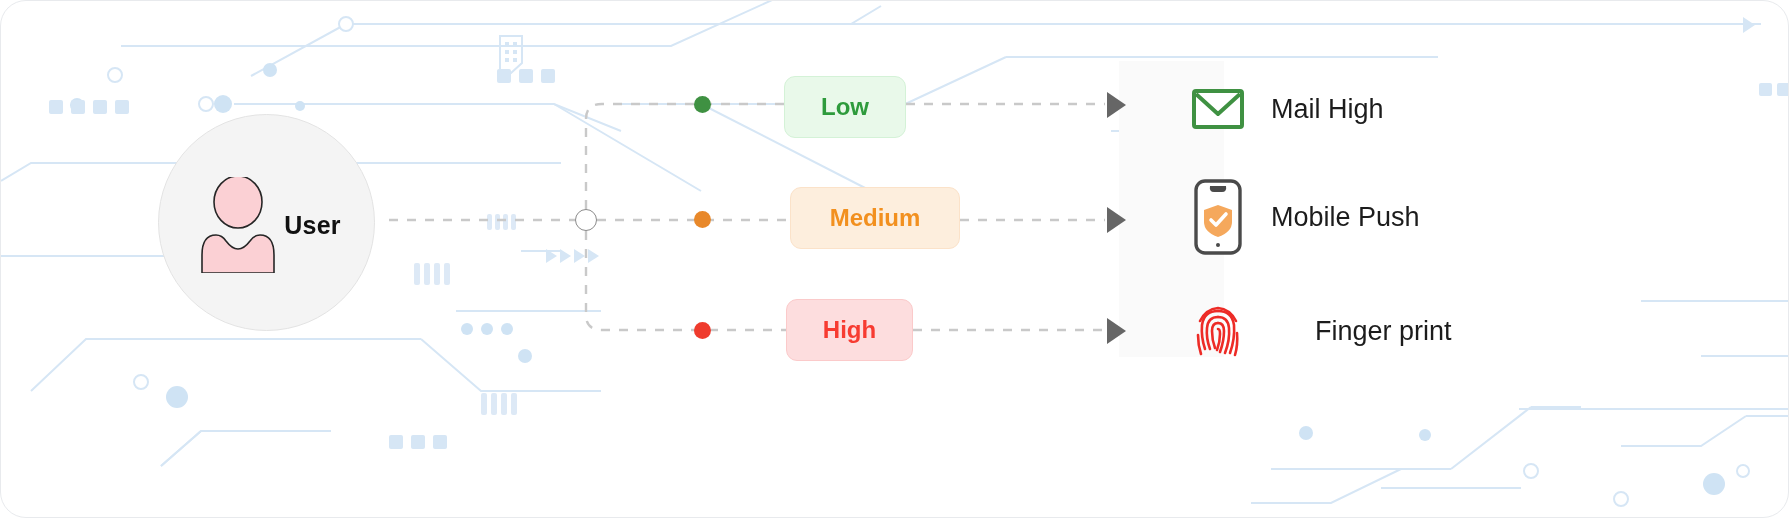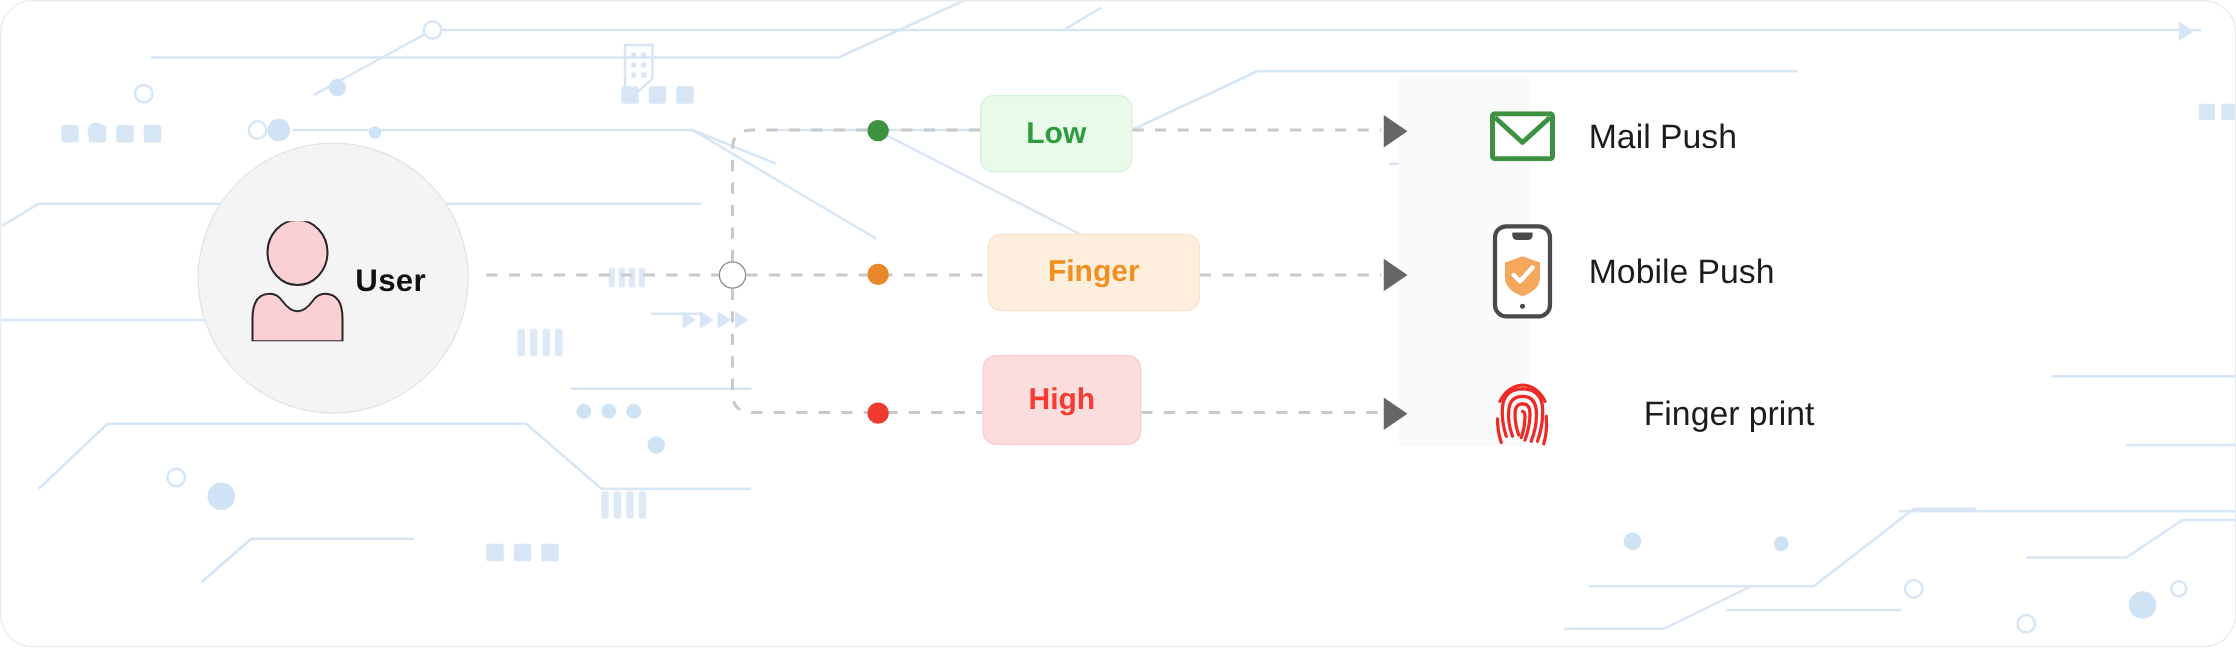--- a/index.html
+++ b/index.html
@@ -58,21 +58,21 @@
   }
   .badge-low{
     left:783px;top:75px;width:122px;height:62px;
     background:#e9f9ea;border:1px solid #d4f2d7;color:#2e9b3c;
   }
   .badge-med{
     left:789px;top:186px;width:170px;height:62px;
     background:#fdeedd;border:1px solid #fbe2c9;color:#f2901f;
   }
   .badge-high{
-    left:785px;top:283px;width:127px;height:72px;
+    left:785px;top:298px;width:127px;height:62px;
     background:#fdddde;border:1px solid #fbcaca;color:#f73b31;
   }
 
   
   .method-band{
     position:absolute;left:1118px;top:60px;
     width:105px;height:296px;background:#fafafa;
   }
 
   
@@ -251,35 +251,35 @@
     <div class="user-label">User</div>
   </div>
 
   <div class="junction"></div>
 
   <div class="level-dot dot-low"></div>
   <div class="level-dot dot-med"></div>
   <div class="level-dot dot-high"></div>
 
   <div class="badge badge-low">Low</div>
-  <div class="badge badge-med">Finger</div>
+  <div class="badge badge-med">Medium</div>
   <div class="badge badge-high">High</div>
 
   <div class="arrowhead arrow-low"></div>
   <div class="arrowhead arrow-med"></div>
   <div class="arrowhead arrow-high"></div>
 
   <div class="method-row row-low">
     <div class="method-icon">
       <svg viewBox="0 0 52 40" width="52" height="40" xmlns="http://www.w3.org/2000/svg">
         <rect x="2" y="2" width="48" height="36" rx="2" fill="#ffffff" stroke="#3f9142" stroke-width="4"></rect>
         <path d="M4 5 L26 25 L48 5" fill="none" stroke="#3f9142" stroke-width="4" stroke-linejoin="round"></path>
       </svg>
     </div>
-    <div class="method-label">Mail Push</div>
+    <div class="method-label">Mail High</div>
   </div>
 
   <div class="method-row row-med">
     <div class="method-icon">
       <svg viewBox="0 0 50 78" width="50" height="78" xmlns="http://www.w3.org/2000/svg">
         <rect x="3" y="3" width="44" height="72" rx="9" fill="#ffffff" stroke="#4a4a4a" stroke-width="3.4"></rect>
         <path d="M17 8 L33 8 Q34 14 29 14 L21 14 Q16 14 17 8 Z" fill="#4a4a4a"></path>
         <circle cx="25" cy="67" r="2" fill="#4a4a4a"></circle>
         <path d="M25 27 L39 32 L39 44 Q39 54 25 59 Q11 54 11 44 L11 32 Z" fill="#f5a85c"></path>
         <path d="M18 42 L23 47 L33 36" fill="none" stroke="#ffffff" stroke-width="3.6" stroke-linecap="round" stroke-linejoin="round"></path>

